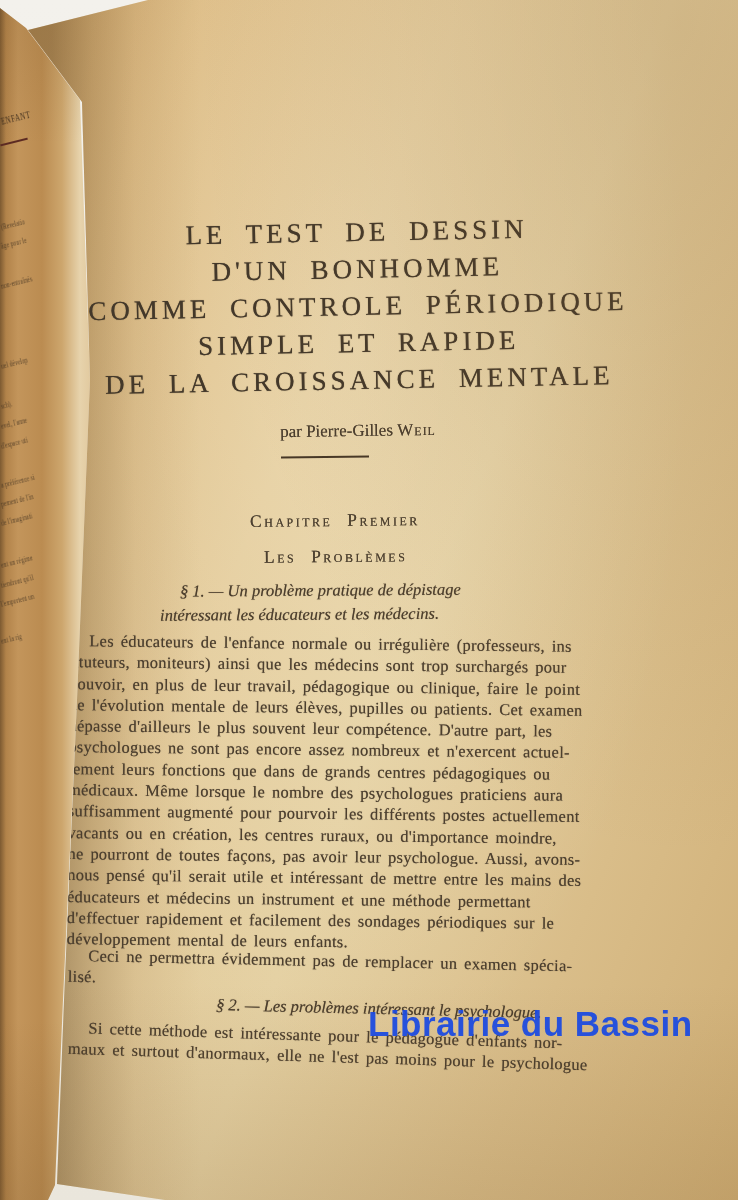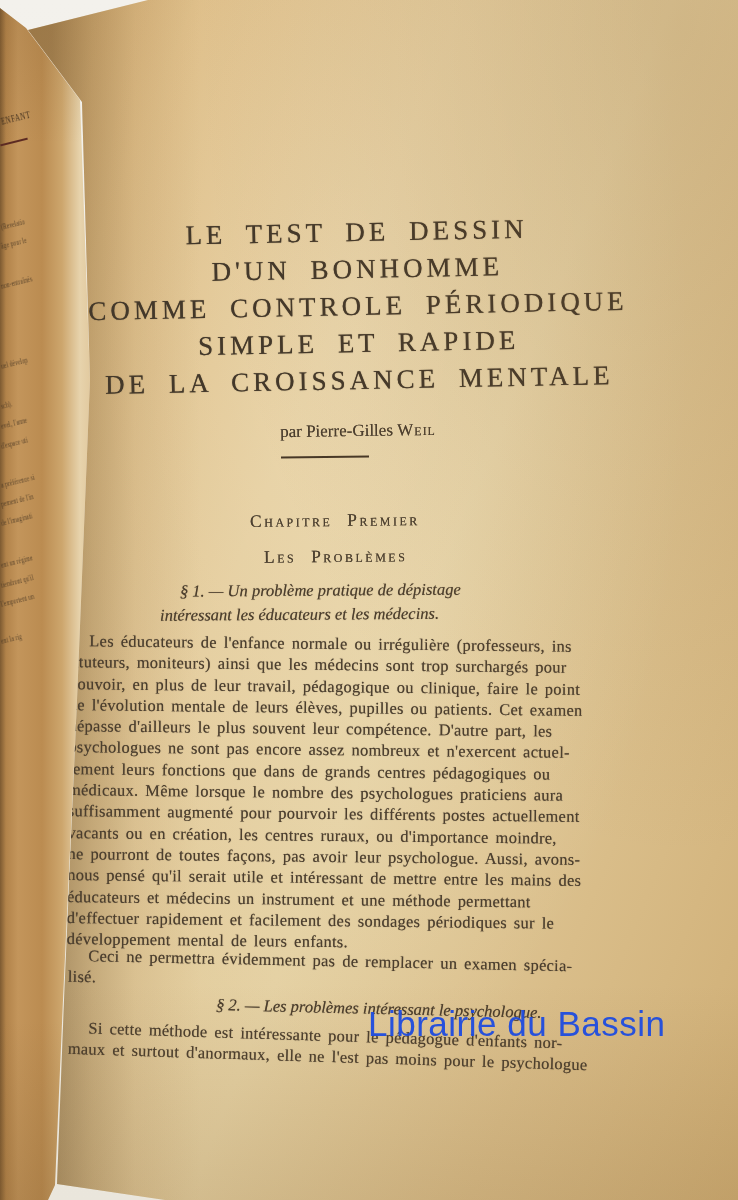--- a/index.html
+++ b/index.html
@@ -74,21 +74,21 @@
 
   .para { position:absolute; left:0; font-size:16.4px; line-height:21.3px;
     letter-spacing:.3px; word-spacing:2.5px; white-space:nowrap;
     color:rgba(74,61,45,.95); text-shadow:0 0 .7px rgba(74,61,45,.78); }
   .para .indent { text-indent:20px; }
   .p1 { top:633px; transform:rotate(.5deg) skewY(.15deg); }
   .p2 { top:950px; transform:rotate(1.2deg); }
   .p3 { top:1025px; transform:rotate(1.8deg); }
 
   .watermark { position:absolute; left:368px; top:1004px; z-index:5;
-    font-family:"Liberation Sans", sans-serif; font-size:35px; font-weight:400;
+    font-family:"Liberation Sans", sans-serif; font-size:35px; font-weight:700;
     letter-spacing:.5px; opacity:.95; white-space:nowrap; }
 </style>
 </head>
 <body>
 
 <div class="photo">
   <div class="backdrop"></div>
 
   <div class="left-strip">
     <span class="frag frag-title" style="top:115px">ENFANT</span>

